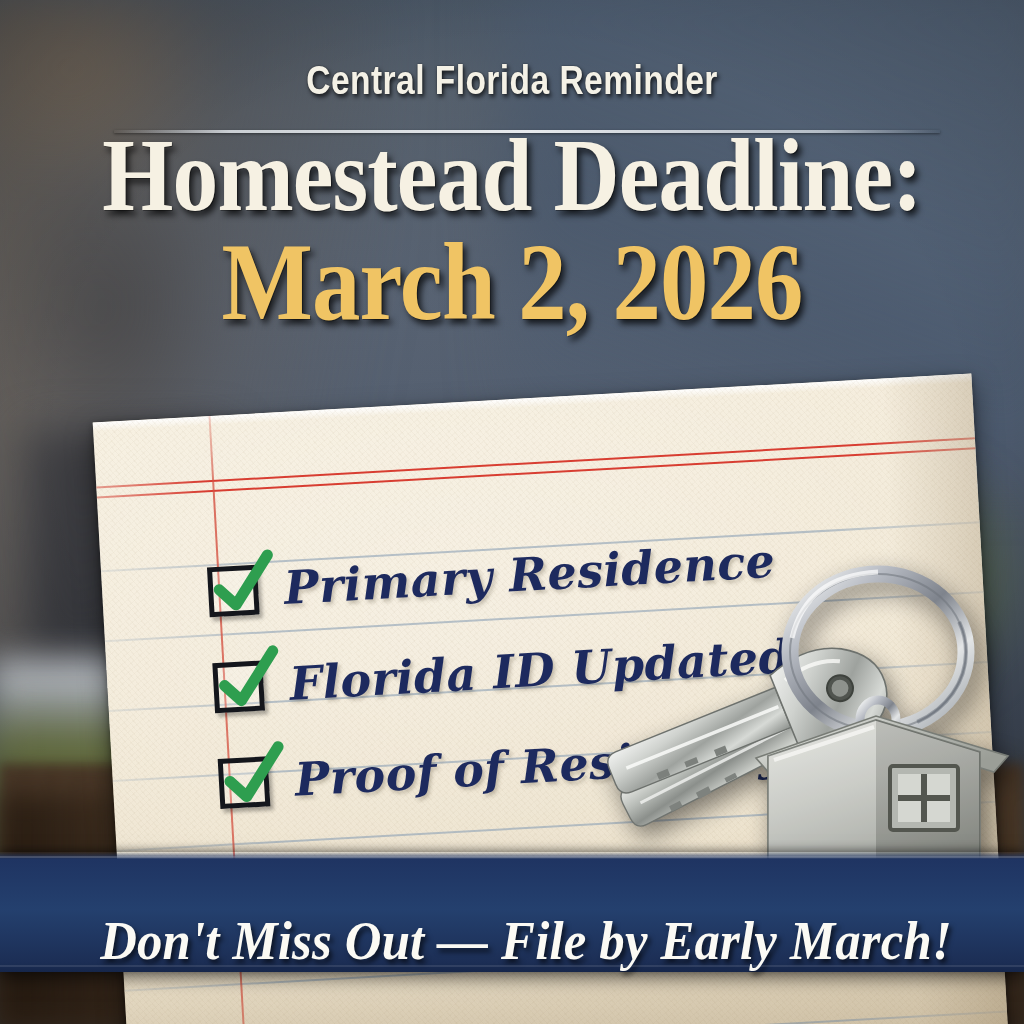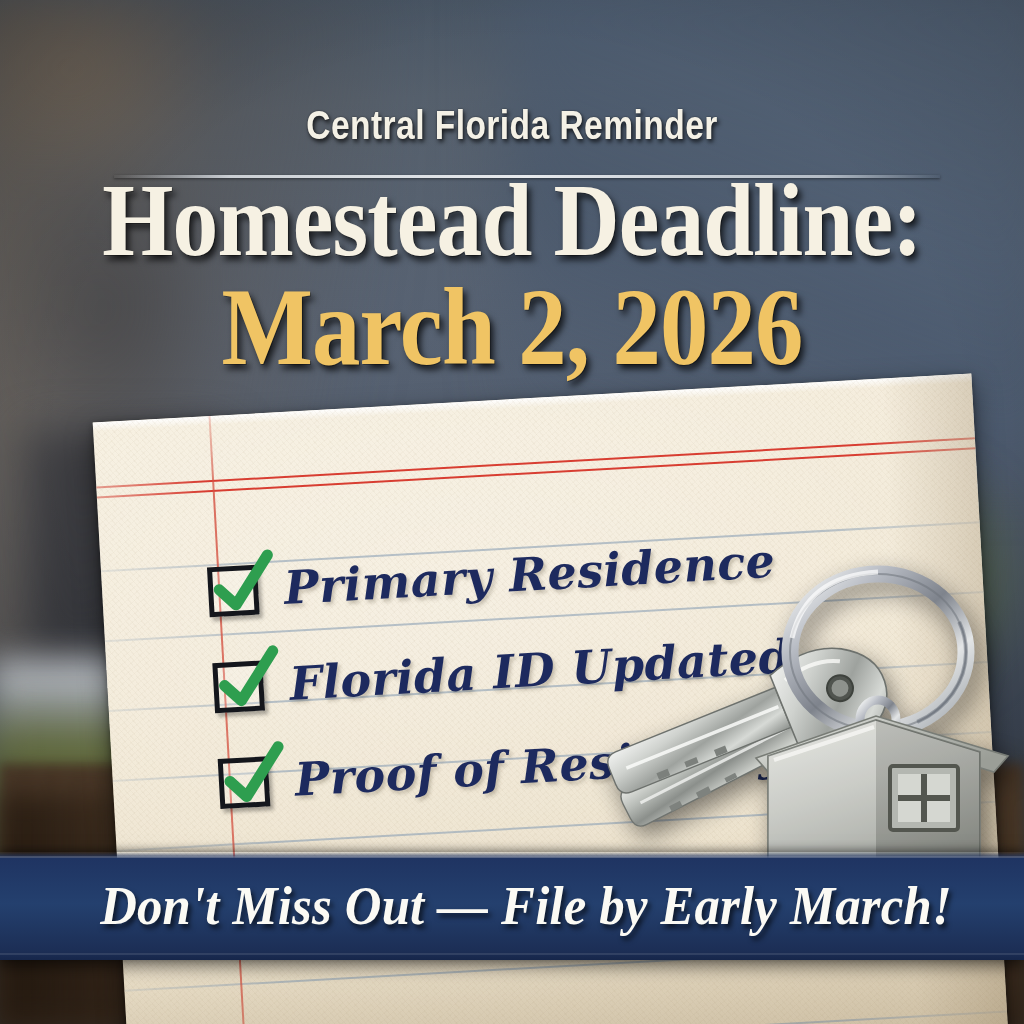--- a/index.html
+++ b/index.html
@@ -104,21 +104,20 @@
   .bg-dim-top {
     position: absolute; left:0; right:0; top:0; height: 420px;
     background: linear-gradient(180deg, rgba(28,36,50,.30), rgba(28,36,50,0));
   }
 
   
   .head-wrap {
     position: absolute; left: 0; right: 0; top: 0;
     text-align: center;
     z-index: 20;
-    margin-top: 45px;
   }
   .kicker {
     margin-top: 58px;
     font-family: "Liberation Sans Narrow", "Liberation Sans", sans-serif;
     font-weight: 700;
     font-size: 40px;
     letter-spacing: .5px;
     color: #f4f1e6;
     transform: scaleX(.84);
     text-shadow: 2px 3px 5px rgba(0,0,0,.72), 0 0 2px rgba(0,0,0,.5);
@@ -255,25 +254,25 @@
     left: 560px; top: 560px;
     width: 470px; height: 330px;
     z-index: 14;
     filter: drop-shadow(6px 10px 12px rgba(0,0,0,.48));
   }
   .keys svg { display: block; width: 470px; height: 330px; }
 
   
   .banner {
     position: absolute;
-    left: 0; right: 0; top: 852px; height: 108px;
+    left: 0; right: 0; top: 852px; height: 120px;
     z-index: 30;
     background: linear-gradient(180deg, #27406f 0%, #22386410 0%, #1f3462 6%, #24406e 48%, #1c2e55 92%, #16264a 100%);
     box-shadow: 0 6px 16px rgba(0,0,0,.55), 0 -2px 8px rgba(0,0,0,.35);
-    display: flex; align-items: center; justify-content: center; padding-left: 28px;
+    display: flex; align-items: flex-end; justify-content: center; padding-left: 28px;
   }
   .banner::before {
     content:""; position:absolute; left:0; right:0; top:4px; height:2px;
     background: rgba(255,255,255,.16);
   }
   .banner::after {
     content:""; position:absolute; left:0; right:0; bottom:5px; height:2px;
     background: rgba(255,255,255,.10);
   }
   .banner-text {

